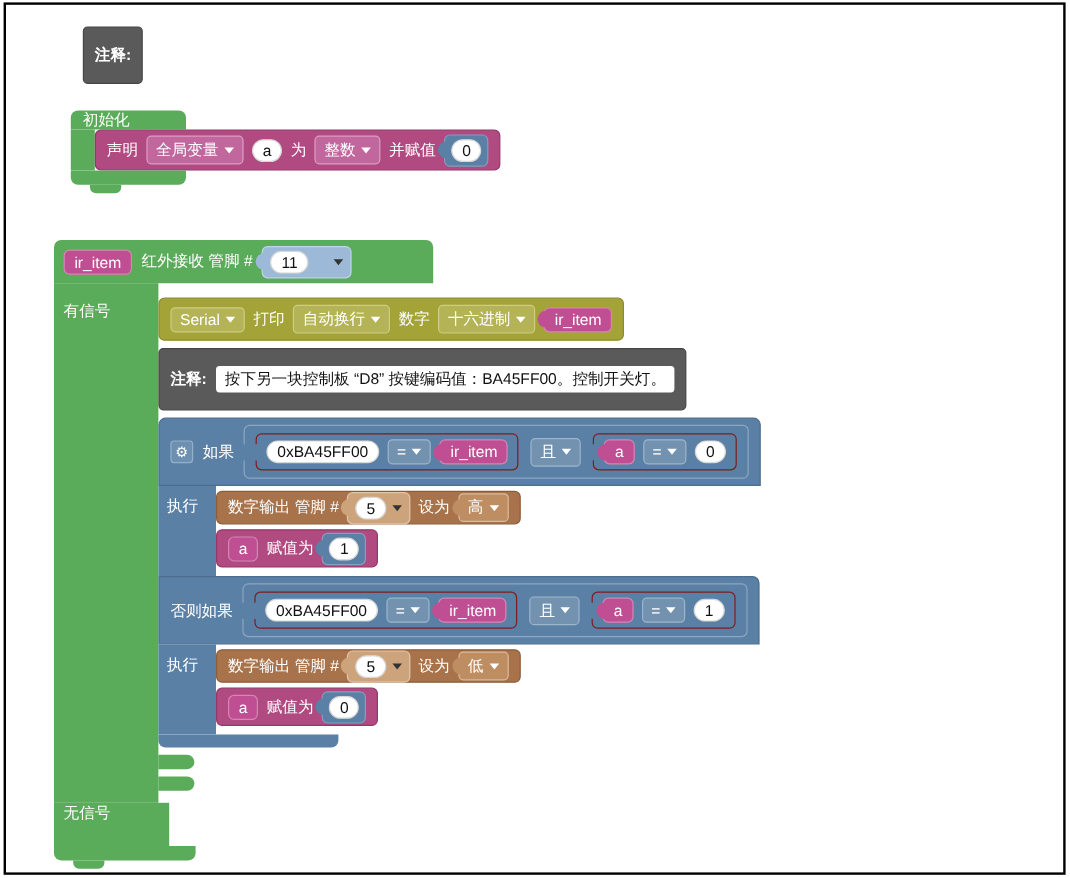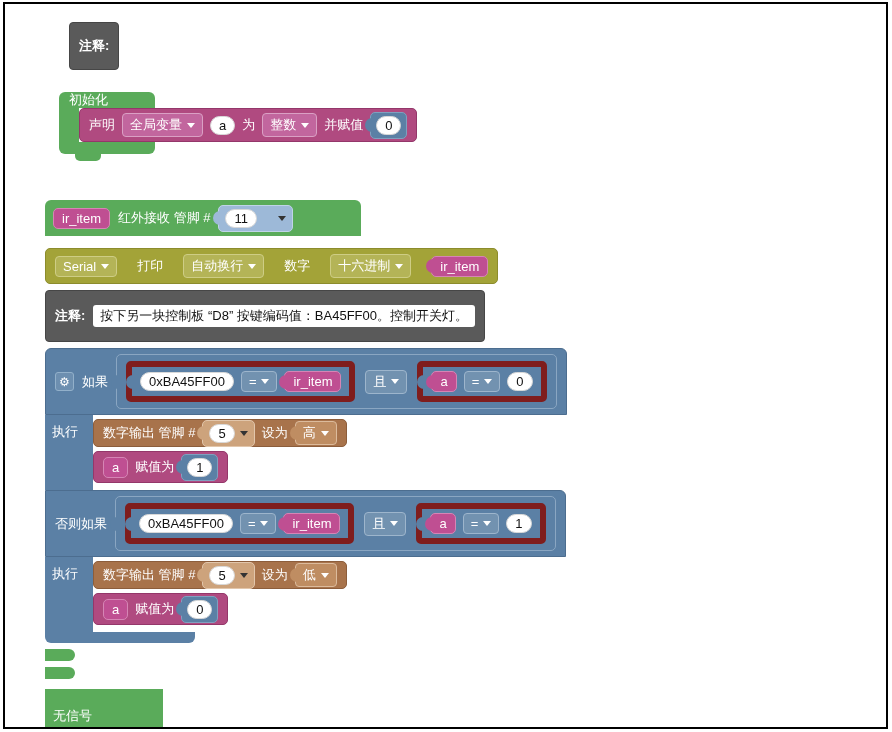--- a/index.html
+++ b/index.html
@@ -29,41 +29,41 @@
 .g-bottom::after{content:"";position:absolute;left:16px;top:100%;width:26px;height:7px;
                  background:var(--green);border-radius:0 0 5px 5px}
 
 .decl{background:var(--magenta);border:1px solid #94376a;border-radius:5px;
       display:inline-flex;align-items:center;gap:7px;padding:0 9px;height:34px}
 
 .main-header{background:var(--green);border-radius:6px 6px 0 0;height:36px;
              display:inline-flex;align-items:center;gap:8px;padding:0 16px 0 8px;min-width:316px}
 .main-spine{flex:0 0 87px;background:var(--green);padding:14px 0 0 8px}
 .main-body-stack{padding:12px 0 10px 0;gap:6px}
-.nosig{background:var(--green);width:118px;height:36px;display:flex;align-items:flex-end;padding-left:8px}
+.nosig{background:var(--green);width:96px;height:36px;display:flex;align-items:flex-start;padding-left:8px}
 
 .serial{background:var(--olive);border:1px solid #8c8c2c;border-radius:5px;
-        display:inline-flex;align-items:center;gap:20px;padding:0 9px;height:36px}
+        display:inline-flex;align-items:center;gap:7px;padding:0 9px;height:36px}
 .dig{background:var(--brown);border:1px solid #8c5d3b;border-radius:5px;
      display:inline-flex;align-items:center;gap:7px;padding:0 9px;height:28px}
 .asn{background:var(--magenta);border:1px solid #94376a;border-radius:5px;
      display:inline-flex;align-items:center;gap:7px;padding:0 9px;height:32px}
 
 .ifb{display:flex;flex-direction:column;align-items:flex-start}
 .if-row{background:var(--blue);border:1px solid #4c6d8f;display:inline-flex;align-items:center;
         gap:8px;padding:5px 9px;border-radius:6px 6px 0 0}
 .if-row.elseif{border-radius:0 6px 0 0}
 .if-body{display:flex;align-items:stretch}
 .if-spine{flex:0 0 48px;background:var(--blue);padding:8px 0 0 7px}
 .if-stack{gap:4px;padding:4px 0 7px 0}
 .if-bottom{width:150px;height:11px;background:var(--blue);border-radius:0 0 6px 6px}
 
 .cond{background:var(--blue);border:1px solid #8aa6c2;border-radius:5px;
       display:inline-flex;align-items:center;gap:10px;padding:6px 9px;position:relative}
-.comp{background:var(--blue);border:6px solid #7f1d1d;border-radius:5px;
+.comp{background:var(--blue);border:1px solid #7f1d1d;border-radius:5px;
       display:inline-flex;align-items:center;gap:7px;padding:4px 8px;position:relative}
 
 .dd{display:inline-flex;align-items:center;gap:5px;border-radius:4px;padding:2px 7px;
     color:#fff;white-space:nowrap;position:relative}
 .dd-magenta{background:#c2669e;border:1px solid #daa0c4}
 .dd-olive{background:#b4b457;border:1px solid #cecd85}
 .dd-blue{background:#7292b0;border:1px solid #9db5cc}
 .dd-tan{background:#bf8d62;border:1px solid #dcbb9c}
 .arrow{width:0;height:0;border-left:4px solid transparent;border-right:4px solid transparent;
        border-top:5px solid #fff}
@@ -129,20 +129,23 @@
     <div class="main-header">
       <span class="pink">ir_item</span>
       <span class="lbl">红外接收 管脚 #</span>
       <span class="pin-block bump">
         <span class="wf">11</span>
         <span class="arrow dark"></span>
       </span>
     </div>
 
     <div class="row">
+      <div class="main-spine">
+        <span class="sec-lbl">有信号</span>
+      </div>
 
       <div class="stack main-body-stack">
 
         <div class="serial">
           <span class="dd dd-olive">
             <span>Serial</span>
             <span class="arrow"></span>
           </span>
           <span class="lbl">打印</span>
           <span class="dd dd-olive">

